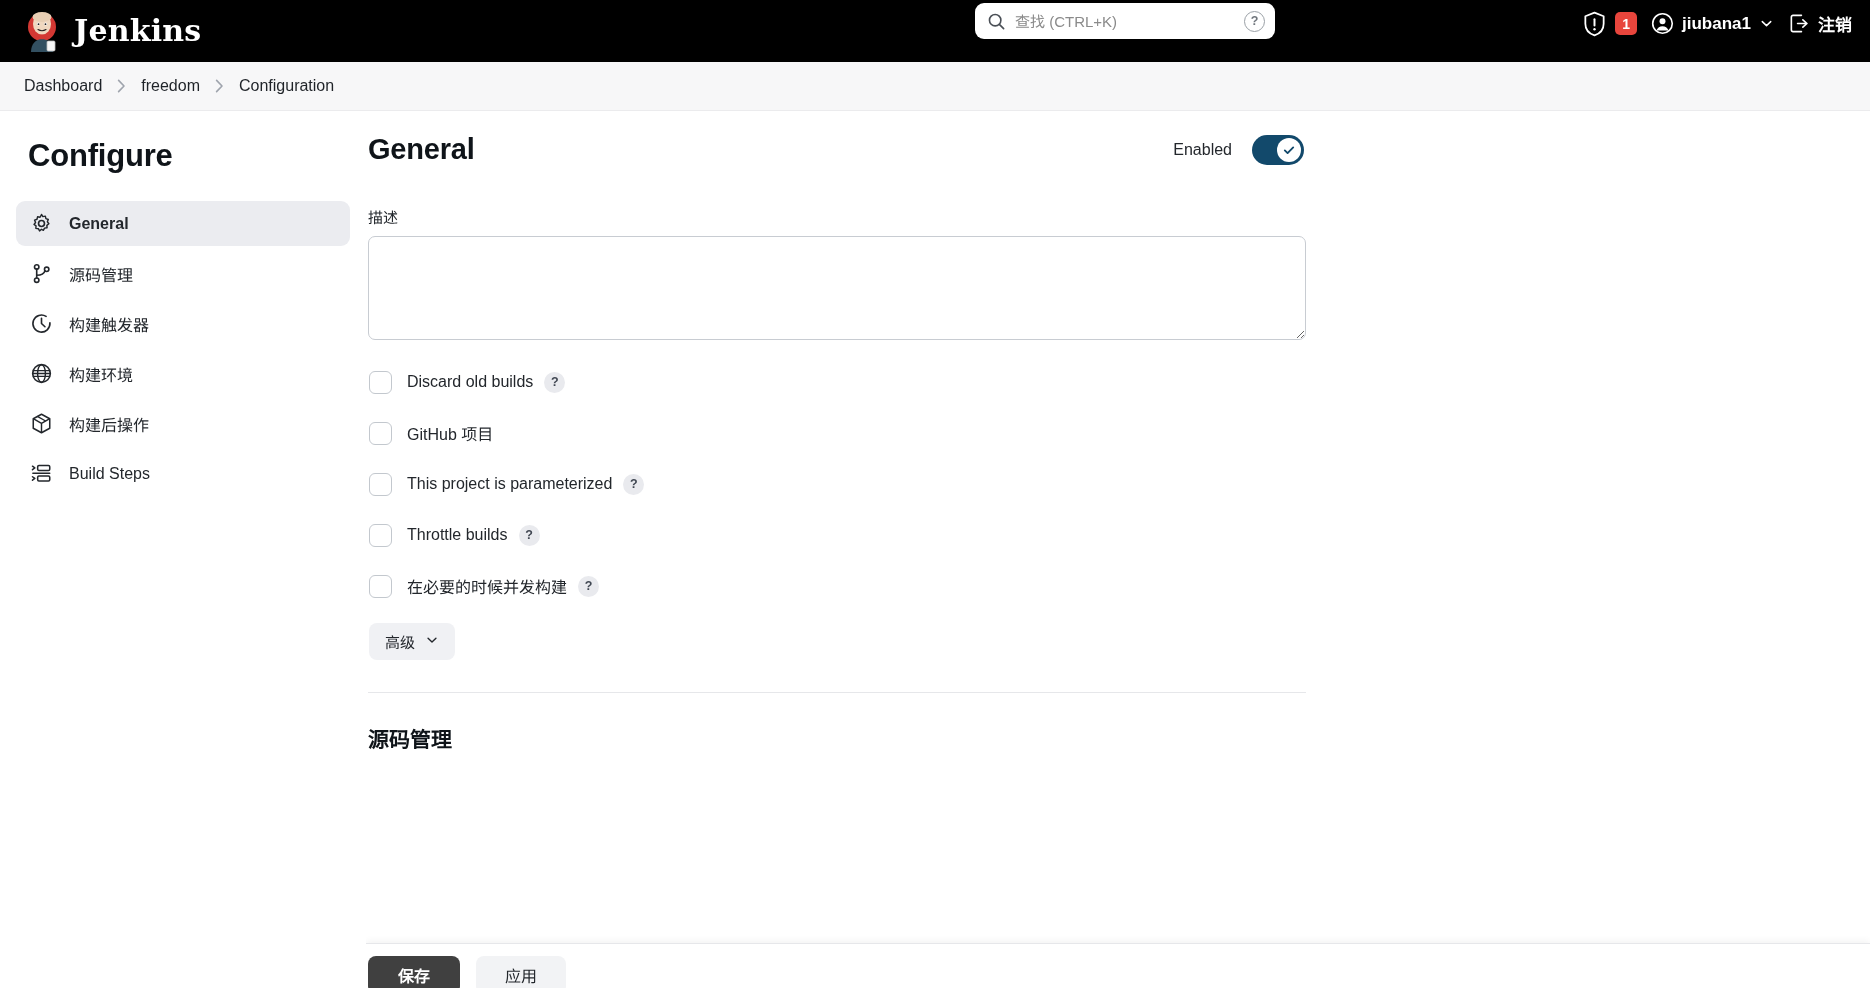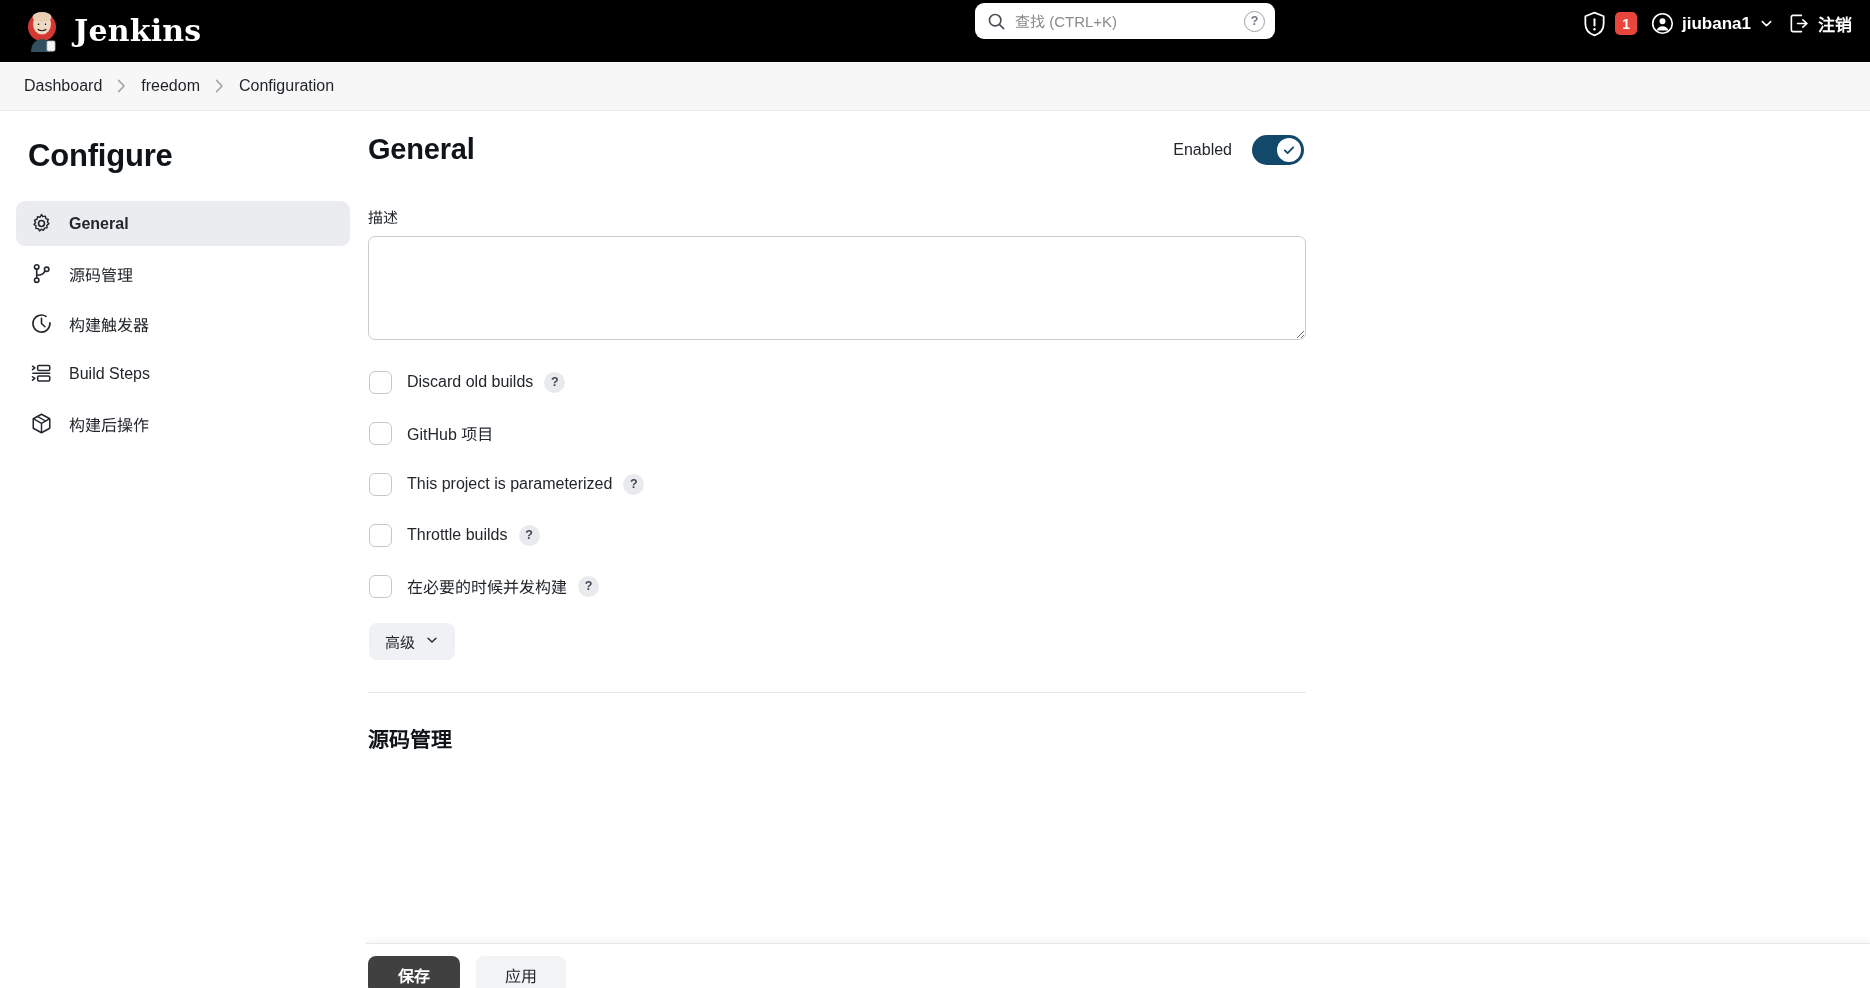--- a/index.html
+++ b/index.html
@@ -469,41 +469,51 @@
     <a class="side-item">
       <span>
         <svg class="side-icon" viewBox="0 0 24 24" fill="none">
           <path d="M20.8 11.4A8.9 8.9 0 1 1 16.8 4.6" stroke="#23272c" stroke-width="1.7" stroke-linecap="round"></path>
           <path d="M12 6.6V12l3.6 3.4" stroke="#23272c" stroke-width="1.7" stroke-linecap="round" stroke-linejoin="round"></path>
         </svg>
       </span>
       <span>构建触发器</span>
     </a>
 
+    <a class="side-item">
+      <span>
+        <svg class="side-icon" viewBox="0 0 24 24" fill="none">
+          <circle cx="12" cy="12" r="9.2" stroke="#23272c" stroke-width="1.7"></circle>
+          <ellipse cx="12" cy="12" rx="4.1" ry="9.2" stroke="#23272c" stroke-width="1.5"></ellipse>
+          <path d="M3 9h18M3 15h18M2.8 12h18.4" stroke="#23272c" stroke-width="1.5"></path>
+        </svg>
+      </span>
+      <span>构建环境</span>
+    </a>
+
+    <a class="side-item">
+      <span>
+        <svg class="side-icon" viewBox="0 0 24 24" fill="none">
+          <path d="M12 2.4 20.6 7v10L12 21.6 3.4 17V7z" stroke="#23272c" stroke-width="1.6" stroke-linejoin="round"></path>
+          <path d="M3.4 7 12 11.8 20.6 7M12 11.8v9.8" stroke="#23272c" stroke-width="1.5" stroke-linejoin="round"></path>
+          <path d="M7.7 4.6 16.3 9.4" stroke="#23272c" stroke-width="1.4"></path>
+        </svg>
+      </span>
+      <span>构建后操作</span>
+    </a>
 
     <a class="side-item">
       <span>
         <svg class="side-icon" viewBox="0 0 24 24" fill="none">
           <rect x="8" y="3.6" width="12.6" height="5.2" rx="1.3" stroke="#23272c" stroke-width="1.6"></rect>
           <rect x="8" y="14.6" width="12.6" height="5.2" rx="1.3" stroke="#23272c" stroke-width="1.6"></rect>
           <path d="M2.6 4.4 5 6.2 2.6 8M2.6 15.4 5 17.2 2.6 19M3 11.8h17.6" stroke="#23272c" stroke-width="1.6" stroke-linecap="round" stroke-linejoin="round"></path>
         </svg>
       </span>
       <span>Build Steps</span>
-    </a>
-
-    <a class="side-item">
-      <span>
-        <svg class="side-icon" viewBox="0 0 24 24" fill="none">
-          <path d="M12 2.4 20.6 7v10L12 21.6 3.4 17V7z" stroke="#23272c" stroke-width="1.6" stroke-linejoin="round"></path>
-          <path d="M3.4 7 12 11.8 20.6 7M12 11.8v9.8" stroke="#23272c" stroke-width="1.5" stroke-linejoin="round"></path>
-          <path d="M7.7 4.6 16.3 9.4" stroke="#23272c" stroke-width="1.4"></path>
-        </svg>
-      </span>
-      <span>构建后操作</span>
     </a>
   </aside>
 
   <main class="main">
     <div class="main-inner">
 
       <div class="main-head">
         <h2 class="main-title">General</h2>
         <div class="enable-wrap">
           <span class="enable-label">Enabled</span>

